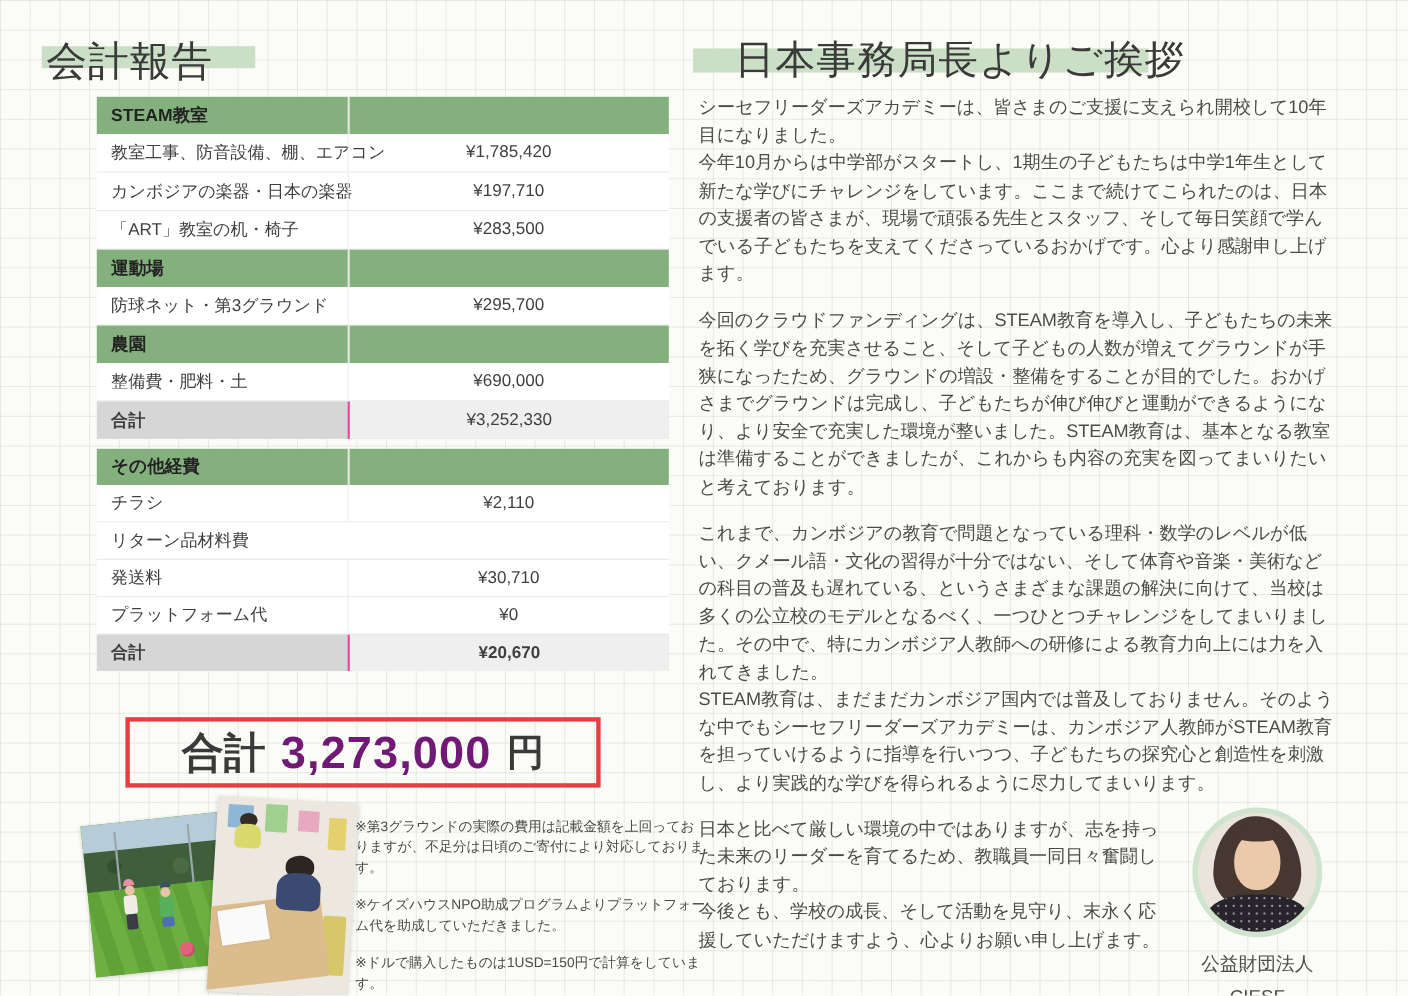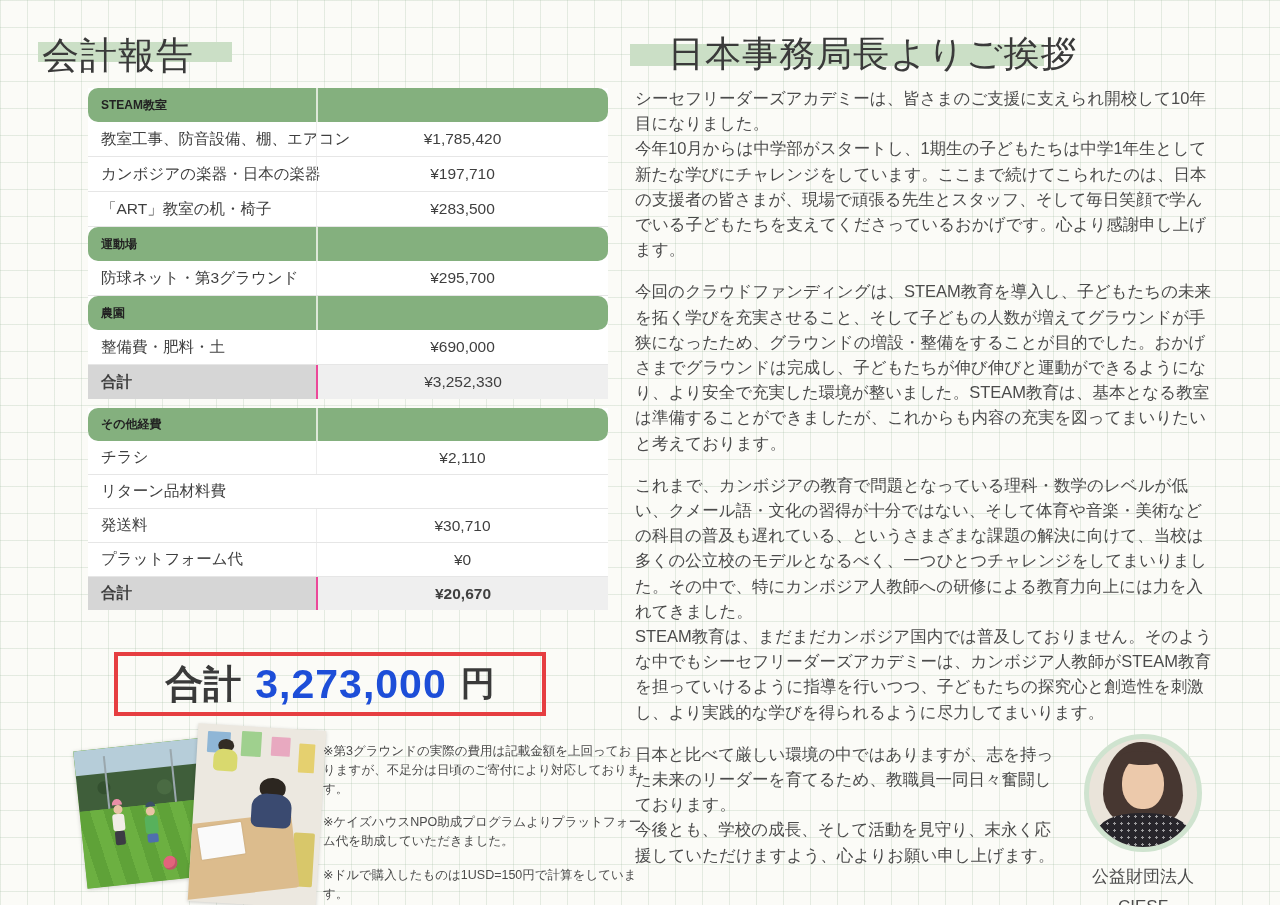--- a/index.html
+++ b/index.html
@@ -16,36 +16,36 @@
 
   
   .page-title{font-size:37px;font-weight:400;color:#3a3a3a;letter-spacing:1px;line-height:1;position:absolute;z-index:2;}
   .title-hl{position:absolute;background:#cbdfc6;z-index:1;}
 
   
   .etable{position:absolute;left:88px;width:520px;background:#ffffff;z-index:2;font-size:15.5px;}
   .trow{display:flex;align-items:center;height:34px;border-bottom:1px solid #e6e6e6;background:#fff;}
   .trow:last-child{border-bottom:none;}
   .t2 .trow{height:33px;}
-  .thead{background:#84b07e;font-weight:bold;font-size:12px;border-bottom:none;color:#222;border-radius:10px;}
+  .thead{background:#84b07e;font-weight:bold;font-size:16px;border-bottom:none;color:#222;}
   .tl{width:228px;padding-left:13px;box-sizing:border-box;white-space:nowrap;}
   .tv{flex:1;text-align:center;align-self:stretch;display:flex;align-items:center;justify-content:center;border-left:1px solid #ededed;}
   .thead .tv{border-left:2px solid rgba(251,251,247,.75);}
   .trow-total{background:#d6d6d6;font-weight:bold;border-bottom:none;}
   .trow-total .tv{background:#efefef;border-left:2px solid #ec4899;}
   .v-bold{font-weight:bold;}
 
   
   .grand-box{
     position:absolute;left:114px;top:652px;width:424px;height:56px;
     border:4px solid #e63e41;display:flex;align-items:center;justify-content:center;
     gap:14px;z-index:2;
   }
   .grand-box .g-label{font-size:38px;font-weight:800;color:#3a3a3a;}
-  .grand-box .g-amount{font-size:41px;font-weight:800;color:#1d4ed8;letter-spacing:1px;}
+  .grand-box .g-amount{font-size:41px;font-weight:800;color:#701a75;letter-spacing:1px;}
   .grand-box .g-unit{font-size:34px;font-weight:800;color:#3a3a3a;}
 
   
   .notes{position:absolute;left:323px;top:742px;width:320px;font-size:12.5px;line-height:1.5;color:#4a4a4a;z-index:3;}
   .notes p{margin:0 0 15px 0;}
 
   
   .photo{position:absolute;overflow:hidden;box-shadow:0 1px 4px rgba(0,0,0,.18);z-index:2;}
   .photo1{left:80px;top:744px;width:134px;height:138px;transform:rotate(-6deg);background:#6aab41;}
   .p1-sky{position:absolute;top:0;left:0;right:0;height:26%;background:#b6cdd9;}

